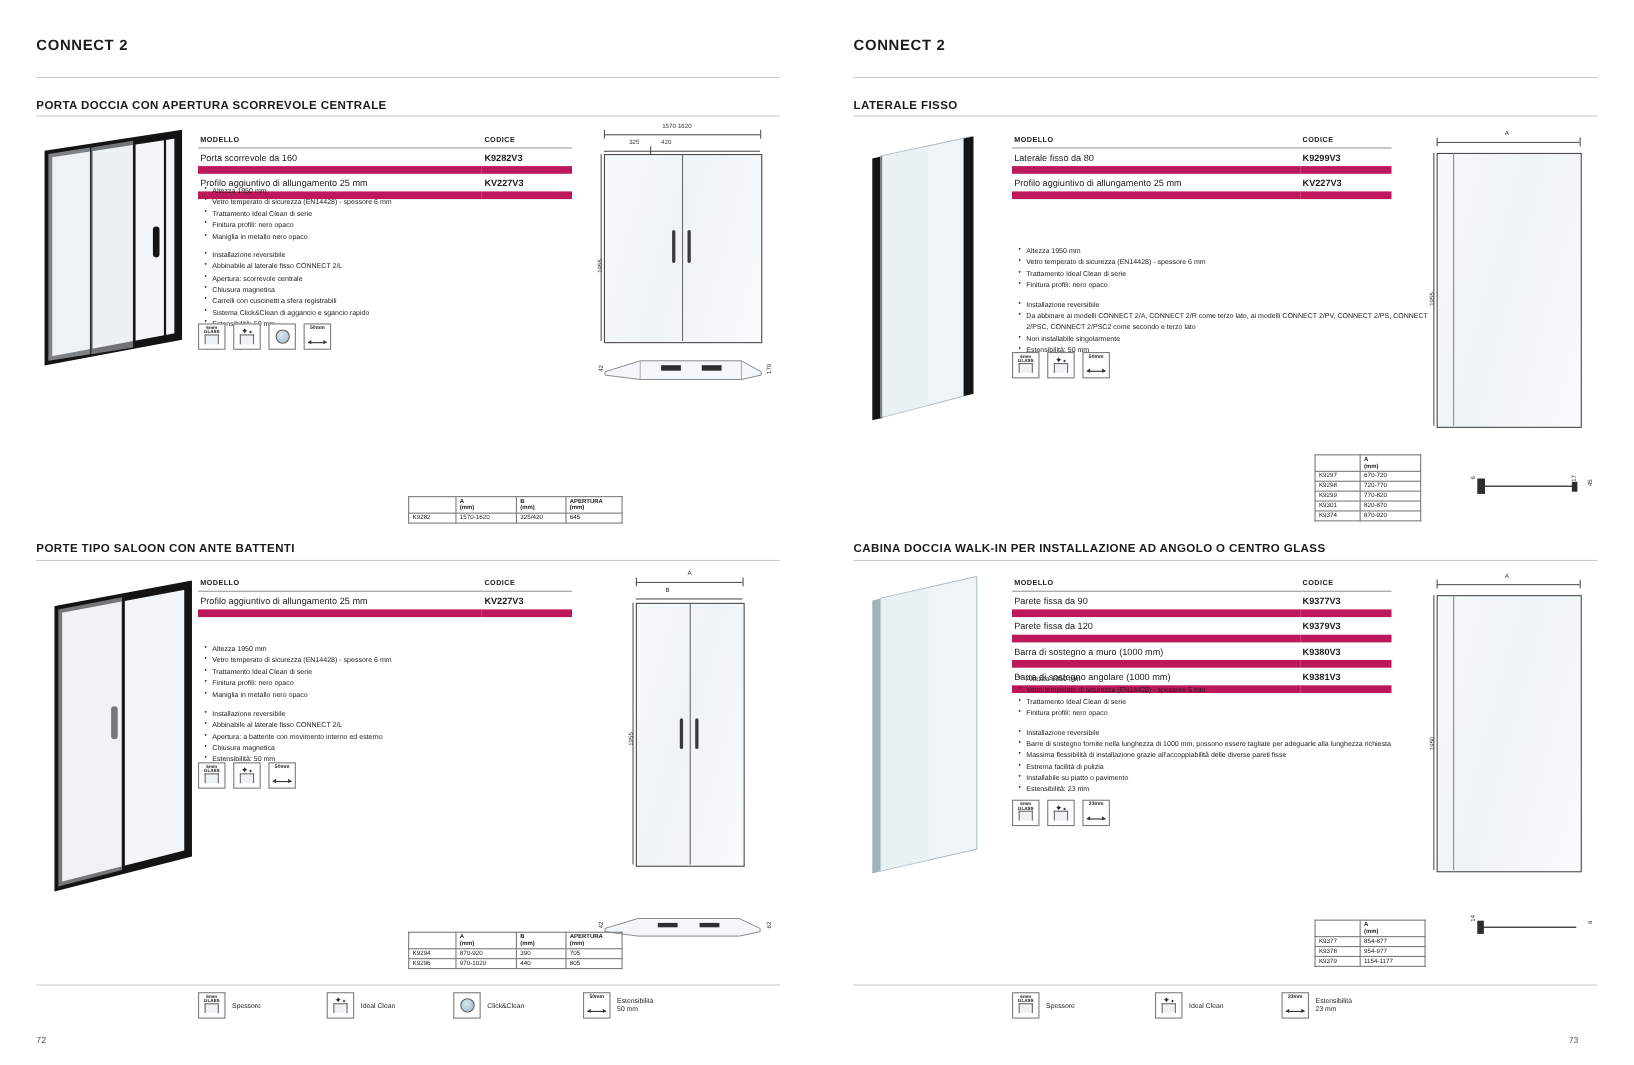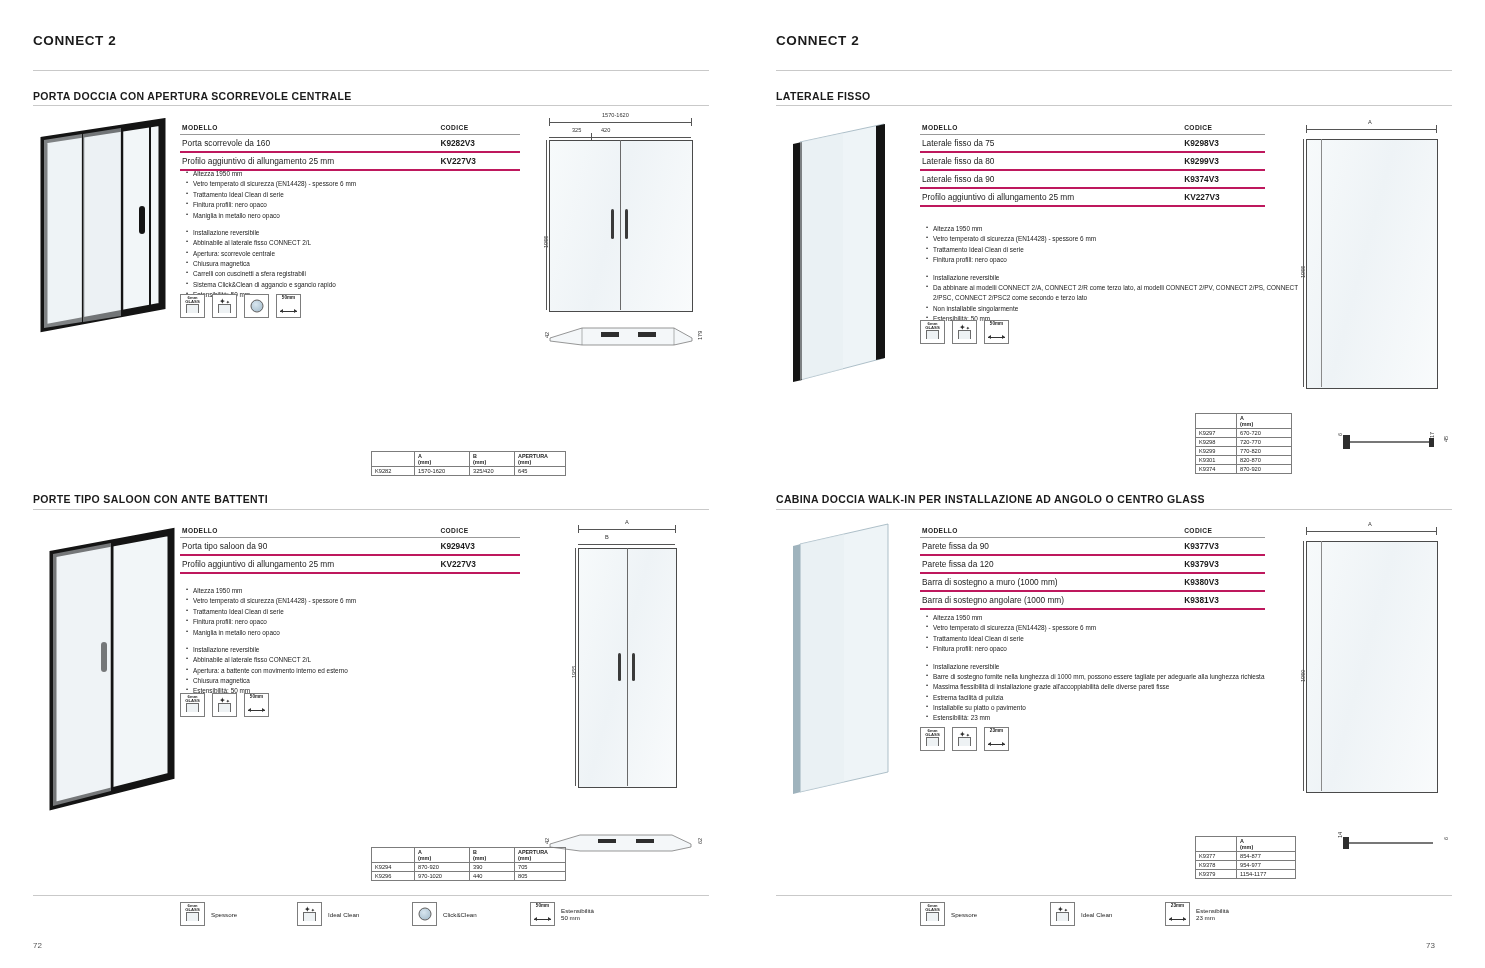--- a/index.html
+++ b/index.html
@@ -8,21 +8,21 @@
   .page.left{left:0;}
   .page.right{left:743px;}
   .brand{position:absolute;font-size:13.5px;font-weight:bold;letter-spacing:.6px;color:#1b1b1b;}
   .brand.l{left:33px;top:33px;}
   .brand.r{left:33px;top:33px;}
   .hr{position:absolute;height:1px;background:#c9c9c9;}
   .sect-title{position:absolute;font-size:10.5px;font-weight:bold;letter-spacing:.35px;color:#1b1b1b;}
   .tbl{position:absolute;font-size:8.3px;}
   .tbl table{border-collapse:collapse;width:100%;}
   .tbl th{font-size:6.6px;font-weight:bold;text-align:left;letter-spacing:.4px;padding:2px 3px 3px 2px;border-bottom:1px solid #999;color:#1b1b1b;}
-  .tbl td{font-size:8.3px;padding:3px 3px 3px 2px;border-bottom:2px solid #be185d;color:#1b1b1b;}
+  .tbl td{font-size:8.3px;padding:3px 3px 3px 2px;border-bottom:7px solid #be185d;color:#1b1b1b;}
   .tbl td.code{font-weight:bold;}
   .bullets{position:absolute;font-size:6.4px;line-height:1.62;color:#1b1b1b;}
   .bullets div{position:relative;padding-left:7px;}
   .bullets div:before{content:"•";position:absolute;left:0;top:-1px;font-size:6px;}
   .bullets .gap{height:7px;padding:0;}
   .bullets .gap:before{content:"";}
   
   .door{position:absolute;}
   .ico-row{position:absolute;display:flex;gap:7px;align-items:flex-start;}
   .ico{width:25px;height:24px;border:1px solid #7d7d7d;box-sizing:border-box;position:relative;background:#fff;}
@@ -194,24 +194,20 @@
   <div class="tbl" style="left:180px;top:525px;width:340px;">
     <table>
       <thead>
           <tr>
         <th style="width:76%">MODELLO</th>
         <th>CODICE</th>
       </tr>
         </thead>
       <tbody>
         <tr>
-            <td>Porta tipo saloon da 90</td>
-            <td class="code">K9294V3</td>
-          </tr>
-        <tr>
             <td>Profilo aggiuntivo di allungamento 25 mm</td>
             <td class="code">KV227V3</td>
           </tr>
       </tbody>
     </table>
   </div>
 
   <div class="bullets" style="left:186px;top:586px;width:300px;">
     <div>Altezza 1950 mm</div>
     <div>Vetro temperato di sicurezza (EN14428) - spessore 6 mm</div>
@@ -347,30 +343,22 @@
   <div class="tbl" style="left:920px;top:122px;width:345px;position:absolute;left:177px;">
     <table>
       <thead>
           <tr>
         <th style="width:76%">MODELLO</th>
         <th>CODICE</th>
       </tr>
         </thead>
       <tbody>
         <tr>
-            <td>Laterale fisso da 75</td>
-            <td class="code">K9298V3</td>
-          </tr>
-        <tr>
             <td>Laterale fisso da 80</td>
             <td class="code">K9299V3</td>
-          </tr>
-        <tr>
-            <td>Laterale fisso da 90</td>
-            <td class="code">K9374V3</td>
           </tr>
         <tr>
             <td>Profilo aggiuntivo di allungamento 25 mm</td>
             <td class="code">KV227V3</td>
           </tr>
       </tbody>
     </table>
   </div>
 
   <div class="bullets" style="left:183px;top:224px;width:375px;">

